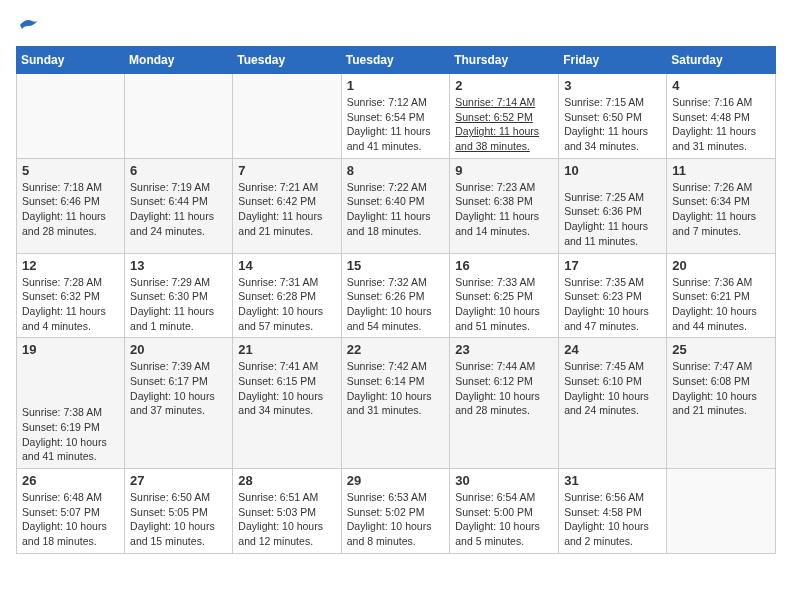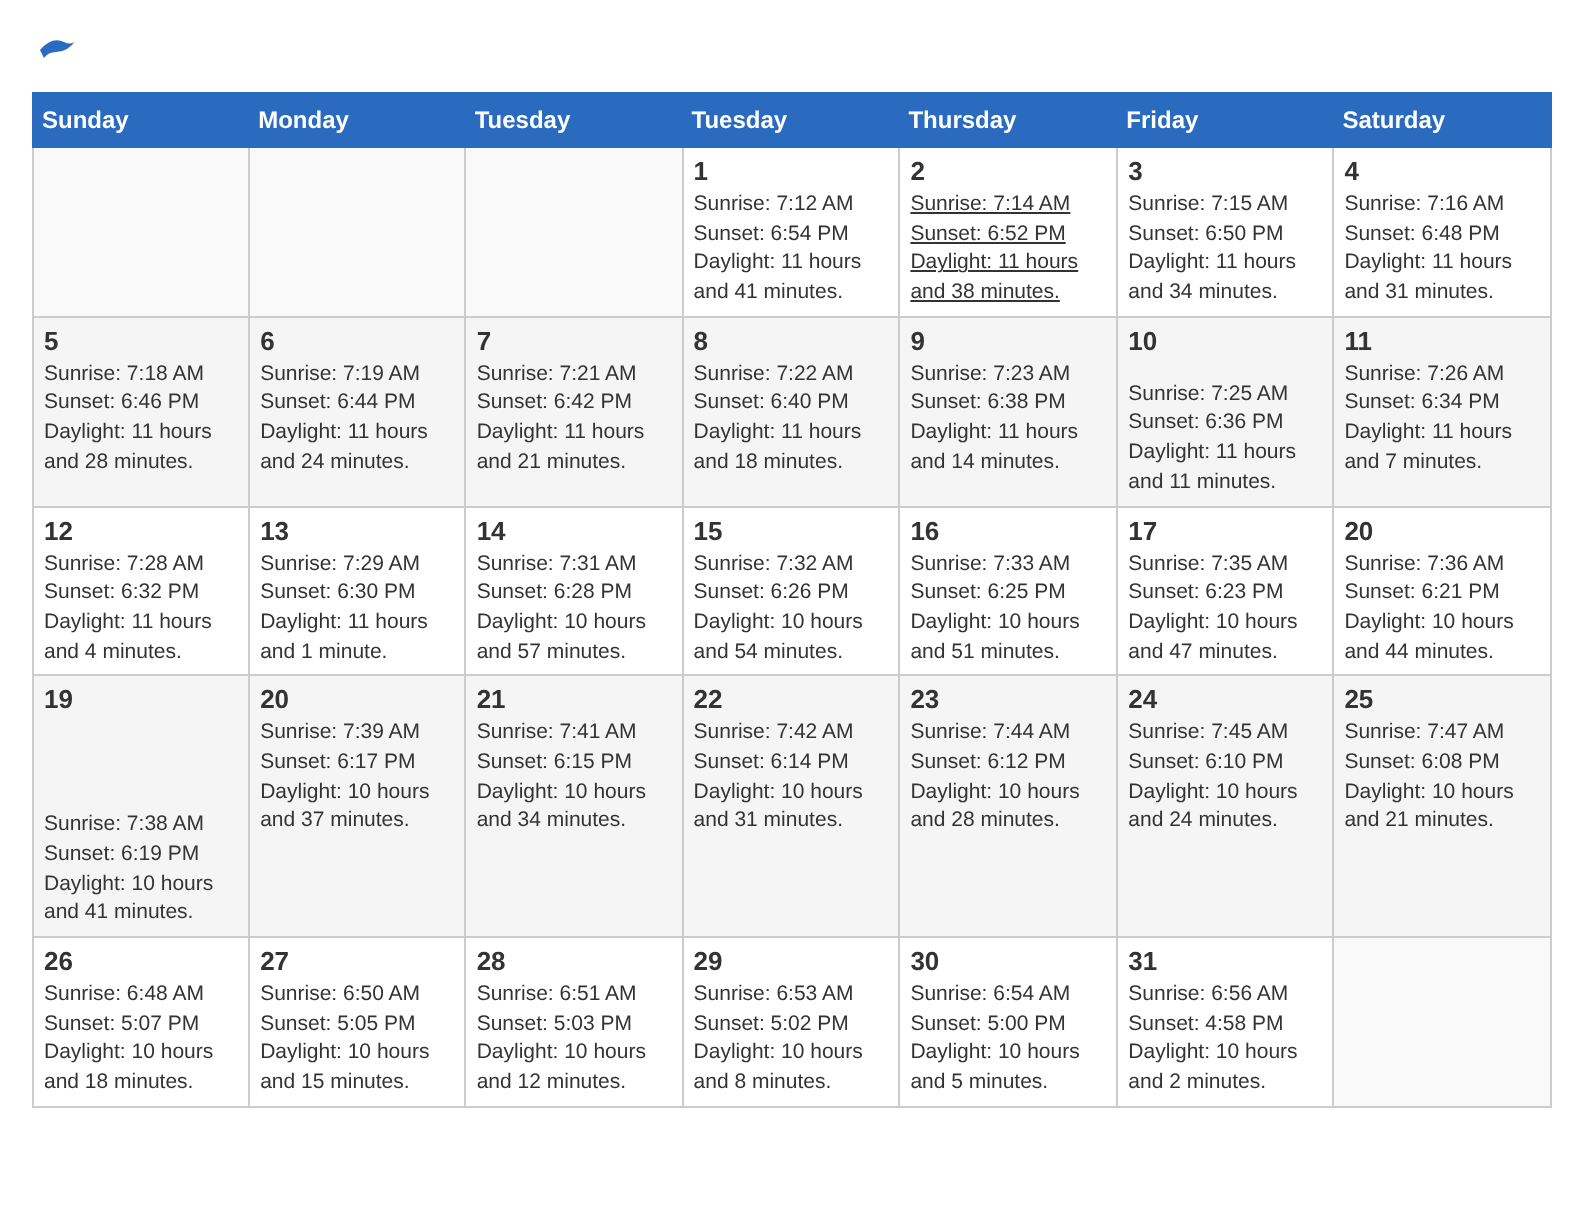--- a/index.html
+++ b/index.html
@@ -136,21 +136,21 @@
         </td>
         <td>
           <span class="day-number">3</span>
           <div class="day-info" style="white-space: pre-line;">Sunrise: 7:15 AM
 Sunset: 6:50 PM
 Daylight: 11 hours and 34 minutes.</div>
         </td>
         <td>
           <span class="day-number">4</span>
           <div class="day-info" style="white-space: pre-line;">Sunrise: 7:16 AM
-Sunset: 6:48 PM
+Sunset: 4:48 PM
 Daylight: 11 hours and 31 minutes.</div>
         </td>
       </tr>
       <tr class="row-alt">
         <td>
           <span class="day-number">5</span>
           <div class="day-info" style="white-space: pre-line;">Sunrise: 7:18 AM
 Sunset: 6:46 PM
 Daylight: 11 hours and 28 minutes.</div>
         </td>

